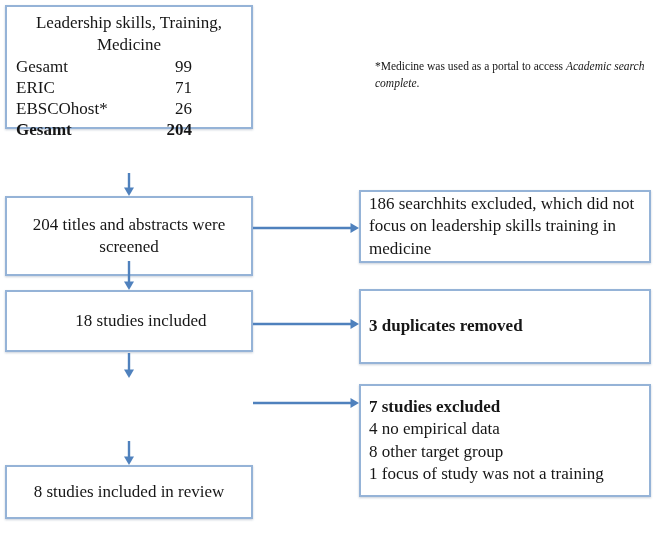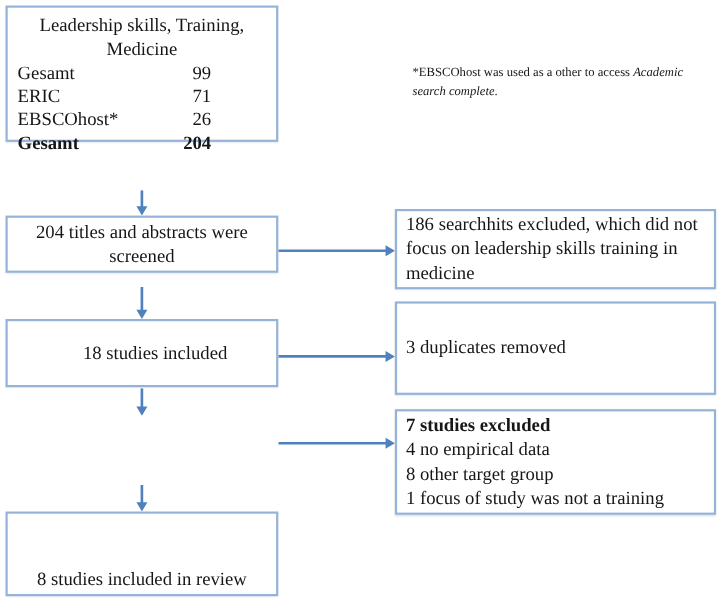--- a/index.html
+++ b/index.html
@@ -92,45 +92,45 @@
       <span>EBSCOhost*</span>
       <span>26</span>
     </div>
     <div class="source-row total">
       <span>Gesamt</span>
       <span>204</span>
     </div>
   </div>
 
   <div class="footnote">
-    <span>*EBSCOhost was used as a other to access </span><span class="it">Academic search complete</span><span>.</span>
+    <span>*Medicine was used as a portal to access </span><span class="it">Academic search complete</span><span>.</span>
   </div>
 
-  <div class="box left-col centered-box" style="top:196px; height:52px;">
+  <div class="box left-col centered-box" style="top:196px; height:80px;">
     <span>204 titles and abstracts were screened</span>
   </div>
 
   <div class="box left-col centered-box" style="top:290px; height:62px;padding-left:32px;">
     <span>18 studies included</span>
   </div>
 
 
-  <div class="box left-col centered-box" style="top:465px; height:77px;justify-content:flex-end;">
+  <div class="box left-col centered-box" style="top:465px; height:54px;">
     <span>8 studies included in review</span>
   </div>
 
   <div class="box right-col leftalign-box" style="top:190px; height:73px;">
     <span>186 searchhits excluded, which did not focus on leadership skills training in medicine</span>
   </div>
 
-  <div class="box right-col leftalign-box" style="top:274px; height:85px;">
+  <div class="box right-col leftalign-box" style="top:289px; height:75px;font-weight:bold;">
     <span>3 duplicates removed</span>
   </div>
 
-  <div class="box right-col leftalign-box" style="top:372px; height:96px;">
+  <div class="box right-col leftalign-box" style="top:384px; height:113px;">
     <div class="heading-bold">7 studies excluded</div>
     <div>4 no empirical data</div>
     <div>8 other target group</div>
     <div>1 focus of study was not a training</div>
   </div>
 
   <svg class="arrow-svg" style="left:121px; top:173px;" width="16" height="23" viewBox="0 0 16 23">
     <line x1="8" y1="0" x2="8" y2="16" stroke="currentColor" stroke-width="2.4"></line>
     <polygon points="8,23 3,14.5 13,14.5" fill="currentColor"></polygon>
   </svg>

